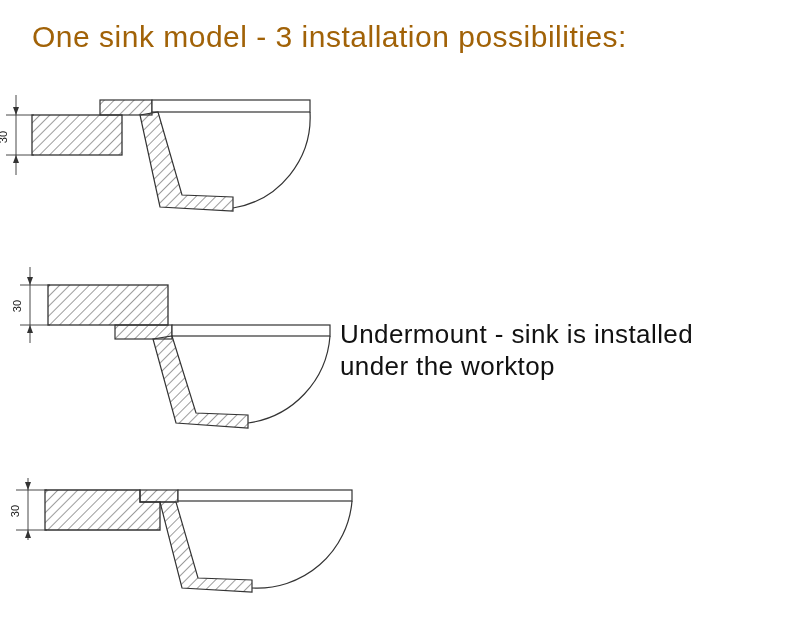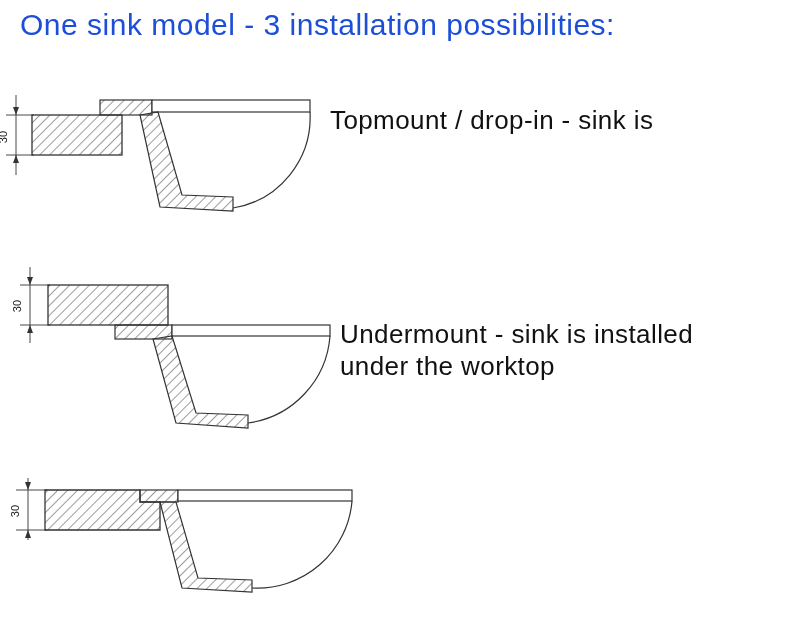--- a/index.html
+++ b/index.html
@@ -8,25 +8,25 @@
     width: 800px;
     height: 621px;
     background: #ffffff;
     font-family: "Liberation Sans", sans-serif;
     overflow: hidden;
   }
   .title {
     position: absolute;
     left: 16px;
     top: 4px;
-    margin: 4px;
+    margin: 16px;
     font-size: 30px;
     font-weight: 400;
     letter-spacing: 0.5px;
-    color: #1d4ed8;
+    color: #a16207;
     white-space: nowrap;
   }
   .diagram { position: absolute; }
   .diagram text {
     font-family: "Liberation Sans", sans-serif;
     font-size: 11px;
     fill: #222222;
   }
   .caption {
     position: absolute;
@@ -62,21 +62,20 @@
       <rect x="32" y="30" width="90" height="40" fill="url(#h1)" stroke="#333" stroke-width="1.3"></rect>
     </g>
     <g>
       <rect x="100" y="15" width="52" height="15" fill="url(#h1)" stroke="#333" stroke-width="1.2"></rect>
       <rect x="152" y="15" width="158" height="12" fill="#ffffff" stroke="#333" stroke-width="1.2"></rect>
       <path d="M140,30 L158,27 L182,110 L233,112 L233,126 L160,122 Z" fill="url(#h1)" stroke="#333" stroke-width="1.2"></path>
       <path d="M310,27 A92,92 0 0 1 233,123" fill="none" stroke="#333" stroke-width="1.2"></path>
     </g>
   </svg>
   <div class="caption" style="left:330px; top:104px;">
-    <div>Topmount / drop-in - sink is</div>
   </div>
 
   <svg class="diagram" style="left:0; top:265px;" width="345" height="170" viewBox="0 0 345 170">
     <defs>
       <pattern id="h2" patternUnits="userSpaceOnUse" width="7" height="7" patternTransform="rotate(45)">
         <line x1="0" y1="0" x2="0" y2="7" stroke="#3a3a3a" stroke-width="1"></line>
       </pattern>
     </defs>
     <g>
       <line x1="20" y1="20" x2="50" y2="20" stroke="#333" stroke-width="0.9"></line>

